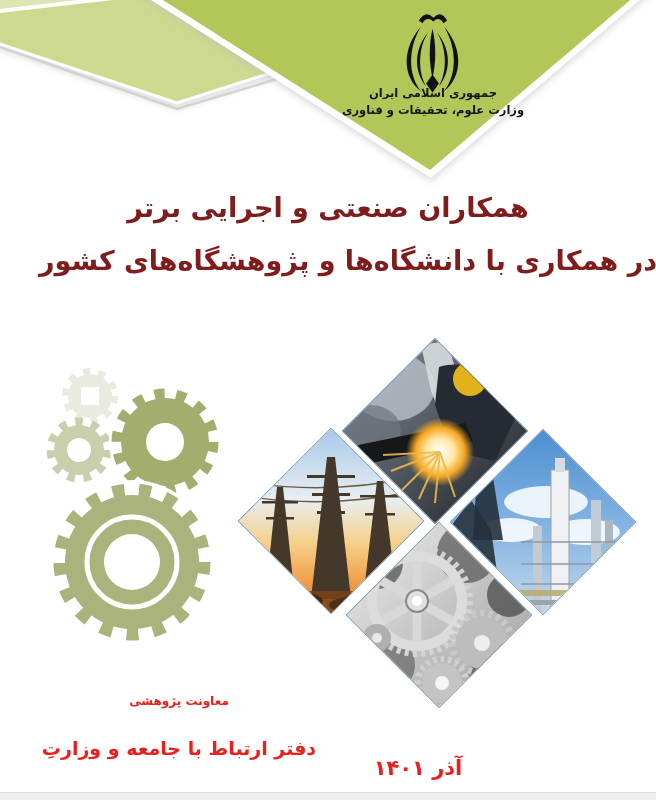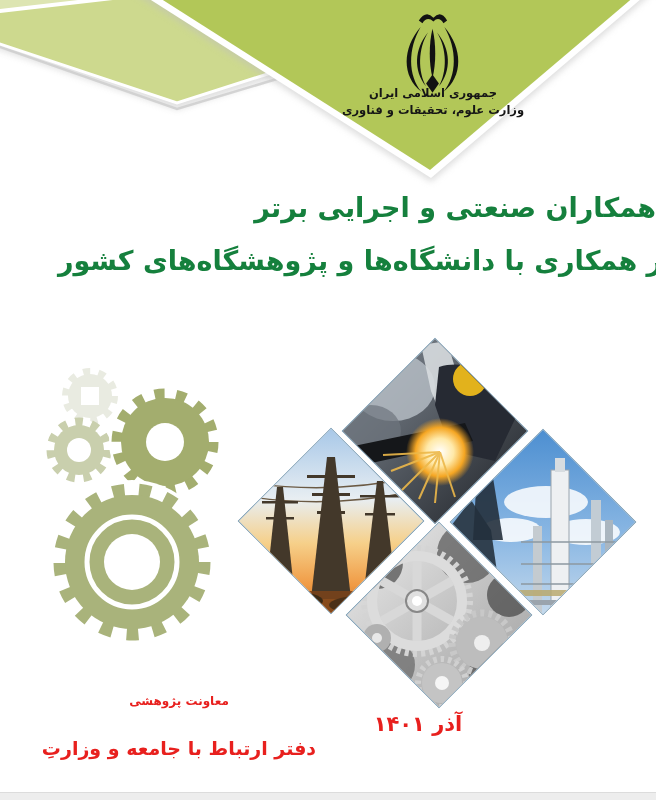--- a/index.html
+++ b/index.html
@@ -7,37 +7,37 @@
     position:relative;width:656px;height:800px;background:#ffffff;overflow:hidden;
     font-family:"DejaVu Sans",sans-serif;
   }
   svg{display:block;}
   .abs{position:absolute;}
   
   .gov-line{position:absolute;text-align:center;color:#161616;font-weight:700;direction:rtl;}
   .gov-line1{left:323px;top:86px;width:220px;font-size:11.5px;}
   .gov-line2{left:303px;top:103px;width:260px;font-size:11.5px;}
   
-  .title-line{position:absolute;left:0;width:656px;text-align:right;color:#15803d;
+  .title-line{position:absolute;left:0;width:656px;text-align:center;color:#7f1d1d;
     font-weight:700;direction:rtl;letter-spacing:0;}
   .title-line1{top:192px;font-size:27px;}
   .title-line2{top:245px;font-size:27px;margin-left:20px;}
   
   .diamond{position:absolute;width:130px;height:130px;transform:rotate(45deg);
     overflow:hidden;border:1px solid #6e93ac;background:#fff;}
   .ph{position:absolute;left:-27px;top:-27px;width:184px;height:184px;transform:rotate(-45deg);}
   .diamond-welding{left:369px;top:365px;}
   .diamond-towers{left:265px;top:455px;}
   .diamond-refinery{left:477px;top:456px;}
   .diamond-gears{left:373px;top:549px;}
   
   .footer-text{position:absolute;text-align:center;color:#e8201e;font-weight:700;direction:rtl;}
   .dept1{left:59px;top:694px;width:240px;font-size:12px;}
   .dept2{left:29px;top:737px;width:300px;font-size:19px;}
-  .date{left:348px;top:712px;width:140px;font-size:21px;}
+  .date{left:348px;top:756px;width:140px;font-size:21px;}
   .bottom-strip{position:absolute;left:0;bottom:0;width:656px;height:7px;
     background:#ededed;border-top:1px solid #dcdcdc;}
 </style>
 </head>
 <body>
 
 <div class="page">
 
   <svg class="abs" style="left:0;top:0;" width="656" height="215" viewBox="0 0 656 215">
     <defs>

